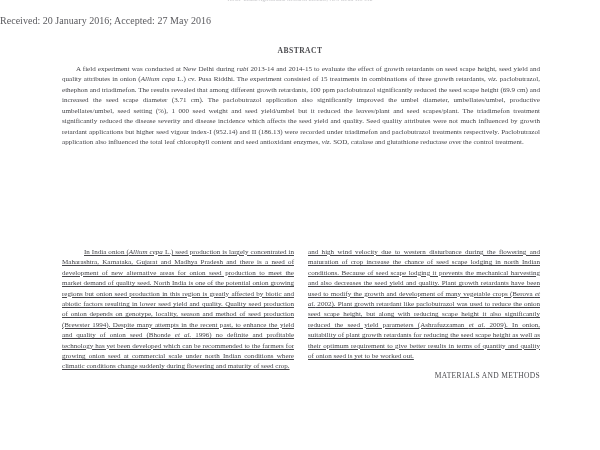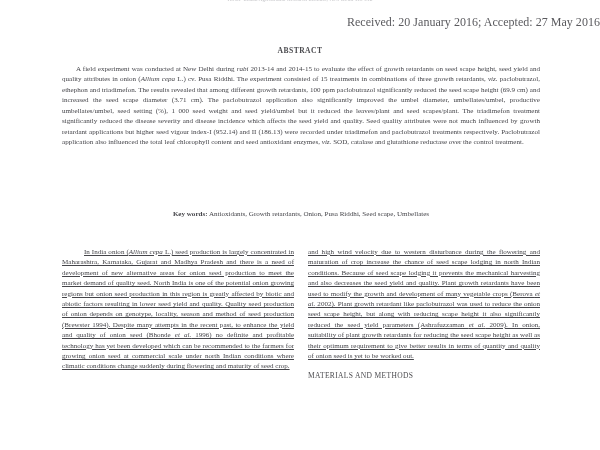--- a/index.html
+++ b/index.html
@@ -41,22 +41,22 @@
     line-height: 7px;
     filter: blur(0.35px);
     opacity: 0.85;
   }
 
   .received-line {
     position: absolute;
     left: 0;
     top: 15px;
     width: 600px;
-    text-align: right;
-    font-size: 12px;
+    text-align: left;
+    font-size: 10px;
     color: #5a5a5e;
     letter-spacing: 0.03px;
   }
 
   .abstract-heading {
     position: absolute;
     left: 0;
     top: 46px;
     width: 600px;
     text-align: center;
@@ -114,21 +114,21 @@
   }
   .col p {
     margin: 0;
     text-decoration: underline;
   }
   .col p.indent {
     text-indent: 22px;
   }
   .section-heading {
     margin-top: 10px;
-    text-align: left;
+    text-align: right;
     font-size: 7.5px;
     font-weight: normal;
     letter-spacing: 0.35px;
     color: #4a4a4e;
   }
 
   i { font-style: italic; }
 </style>
 </head>
 <body>
@@ -138,23 +138,20 @@
   <div class="affiliation-cut">ICAR–Indian Agricultural Research Institute, New Delhi 110 012</div>
 
   <div class="received-line">Received: 20 January 2016; Accepted: 27 May 2016</div>
 
   <div class="abstract-heading">ABSTRACT</div>
 
   <div class="abstract-body">
     <span class="lead">A field experiment was conducted at New Delhi during <i>rabi</i> 2013-14 and 2014-15 to evaluate the effect of growth retardants on seed scape height, seed yield and quality attributes in onion (<i>Allium cepa</i> L.) cv. Pusa Riddhi. The experiment consisted of 15 treatments in combinations of three growth retardants, <i>viz.</i> paclobutrazol, ethephon and triadimefon. The results revealed that among different growth retardants, 100 ppm paclobutrazol significantly reduced the seed scape height (69.9 cm) and increased the seed scape diameter (3.71 cm). The paclobutrazol application also significantly improved the umbel diameter, umbellates/umbel, productive umbellates/umbel, seed setting (%), 1 000 seed weight and seed yield/umbel but it reduced the leaves/plant and seed scapes/plant. The triadimefon treatment significantly reduced the disease severity and disease incidence which affects the seed yield and quality. Seed quality attributes were not much influenced by growth retardant applications but higher seed vigour index-I (952.14) and II (186.13) were recorded under triadimefon and paclobutrazol treatments respectively. Paclobutrazol application also influenced the total leaf chlorophyll content and seed antioxidant enzymes, <i>viz.</i> SOD, catalase and glutathione reductase over the control treatment.</span>
   </div>
 
-  <div class="keywords">
-    <b>Key words:</b><span> </span><span>Antioxidants, Growth retardants, Onion, Pusa Riddhi, Seed scape, Umbellates</span>
-  </div>
 
   <div class="columns">
 
     <div class="col">
       <p class="indent">In India onion (<i>Allium cepa</i> L.) seed production is largely concentrated in Maharashtra, Karnataka, Gujarat and Madhya Pradesh and there is a need of development of new alternative areas for onion seed production to meet the market demand of quality seed. North India is one of the potential onion growing regions but onion seed production in this region is greatly affected by biotic and abiotic factors resulting in lower seed yield and quality. Quality seed production of onion depends on genotype, locality, season and method of seed production (Brewster 1994). Despite many attempts in the recent past, to enhance the yield and quality of onion seed (Bhonde <i>et al.</i> 1996) no definite and profitable technology has yet been developed which can be recommended to the farmers for growing onion seed at commercial scale under north Indian conditions where climatic conditions change suddenly during flowering and maturity of seed crop.</p>
     </div>
 
     <div class="col">
       <p>and high wind velocity due to western disturbance during the flowering and maturation of crop increase the chance of seed scape lodging in north Indian conditions. Because of seed scape lodging it prevents the mechanical harvesting and also decreases the seed yield and quality. Plant growth retardants have been used to modify the growth and development of many vegetable crops (Berova <i>et al.</i> 2002). Plant growth retardant like paclobutrazol was used to reduce the onion seed scape height, but along with reducing scape height it also significantly reduced the seed yield parameters (Ashrafuzzaman <i>et al.</i> 2009). In onion, suitability of plant growth retardants for reducing the seed scape height as well as their optimum requirement to give better results in terms of quantity and quality of onion seed is yet to be worked out.</p>
       <div class="section-heading">MATERIALS AND METHODS</div>

